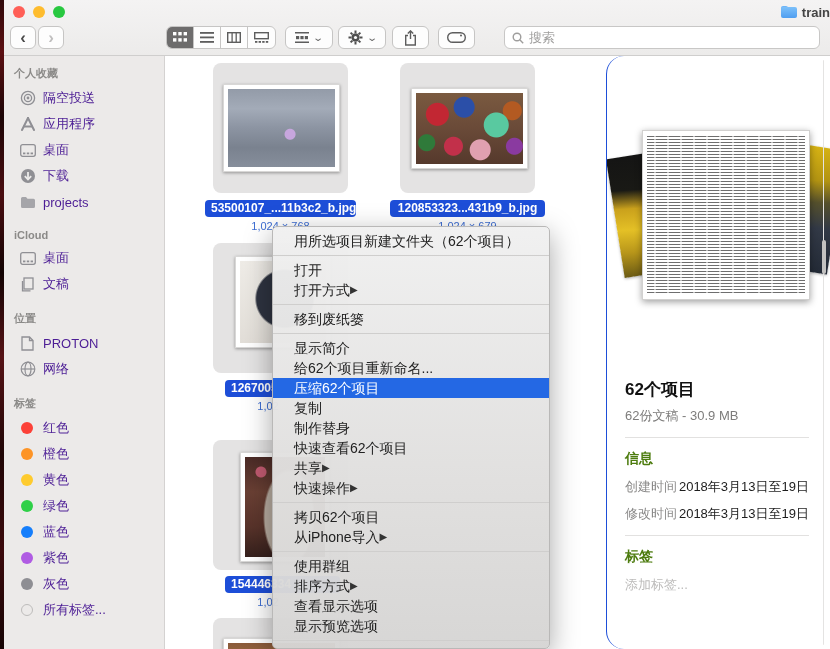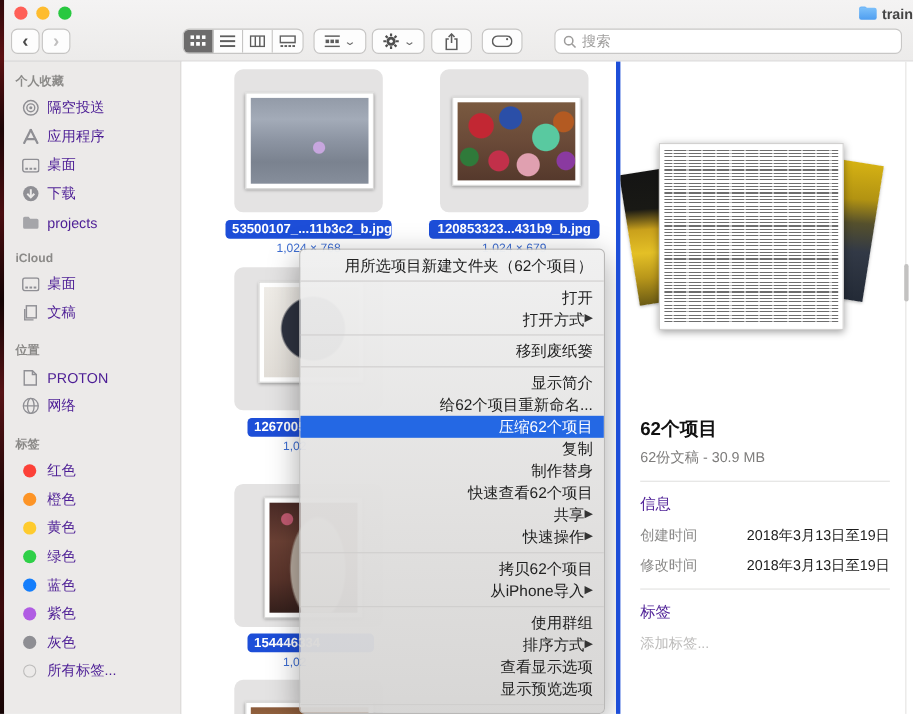--- a/index.html
+++ b/index.html
@@ -65,30 +65,30 @@
     color:#fff; font-size:12px; font-weight:bold; line-height:17px; text-align:center;
     padding:0 6px; white-space:nowrap; overflow:hidden; }
   .dims { position:absolute; width:135px; text-align:center; font-size:11px; color:#3d6dd2; white-space:nowrap; }
 
   
   .menu { position:absolute; left:107px; top:170px; width:278px; height:423px;
     background:linear-gradient(180deg, rgba(240,240,240,.97), rgba(224,223,222,.97) 60%, rgba(214,213,212,.97));
     border:1px solid #b9b8b7; border-radius:5px; box-shadow:0 8px 28px rgba(0,0,0,.35);
     padding-top:4px; overflow:hidden; z-index:5; }
   .m-item { height:20px; line-height:20px; font-size:14px; color:#222;
-    padding:0 10px 0 21px; display:flex; justify-content:flex-end; align-items:center;
+    padding:0 10px 0 21px; display:flex; justify-content:flex-start; align-items:center;
     white-space:nowrap; }
   .m-item.hl { background:#2468e4; color:#fff; }
   .m-item .arr { font-size:10px; color:#333; }
   .m-sep { height:1px; background:#cfcecd; margin:4px 0; }
   .m-dots { display:flex; gap:11px; padding-left:102px; padding-top:4px; }
 
   
-  .preview { width:270px; flex:none; border-left:4px solid #1d4ed8; background:#fff;
-    position:relative; overflow:hidden; }
+  .preview { width:224px; flex:none; border-left:1px solid #1d4ed8; background:#fff;
+    position:relative; overflow:hidden;border-radius:18px; }
   .stack { position:absolute; left:0; top:0; width:239px; height:310px; }
   .ph-left { position:absolute; left:8px; top:98px; width:60px; height:120px;
     transform:rotate(-9deg);
     background:linear-gradient(185deg,#141414 0%,#191915 30%,#caa11c 45%,#e4c026 62%,#b8961a 80%,#6a5a14 100%);
     box-shadow:0 1px 3px rgba(0,0,0,.3); }
   .ph-right { position:absolute; left:175px; top:90px; width:55px; height:125px;
     transform:rotate(9deg);
     background:linear-gradient(175deg,#d8b414 0%,#b29312 28%,#55502c 45%,#323946 65%,#232a36 100%);
     box-shadow:0 1px 3px rgba(0,0,0,.3); }
   .doc { position:absolute; left:35px; top:74px; width:168px; height:170px;
@@ -96,21 +96,21 @@
     padding:5px 4px; }
   .doc .txt { width:100%; height:100%;
     background:
       repeating-linear-gradient(90deg, rgba(255,255,255,0) 0 7px, rgba(255,255,255,.55) 7px 9px, rgba(255,255,255,0) 9px 13px),
       repeating-linear-gradient(180deg, #4a4a4a 0 1px, transparent 1px 3px);
     opacity:.8; }
   .pv-info { position:absolute; left:18px; right:21px; top:322px; }
   .pv-title { font-size:17px; font-weight:bold; color:#111; }
   .pv-sub { font-size:13px; color:#7d7c7b; margin-top:6px; }
   .pv-hr { height:1px; background:#e2e1e0; margin:12px 0; }
-  .pv-h { font-size:14px; font-weight:normal; color:#4c1d95; margin-bottom:10px; }
+  .pv-h { font-size:14px; font-weight:bold; color:#4d7c0f; margin-bottom:10px; }
   .pv-row { display:flex; justify-content:space-between; font-size:13px; margin-bottom:9px; }
   .pv-row .k { color:#8a8988; }
   .pv-row .v { color:#1d1d1d; }
   .pv-add { font-size:13px; color:#bcbbba; margin-top:2px; }
   .scroll-track { position:absolute; right:6px; top:0; bottom:0; width:1px; background:#e4e3e2; }
   .scroll-thumb { position:absolute; right:4px; top:184px; height:34px; width:4px;
     background:#c3c2c1; border-radius:2px; }
 
   svg { display:block; }
 </style>

